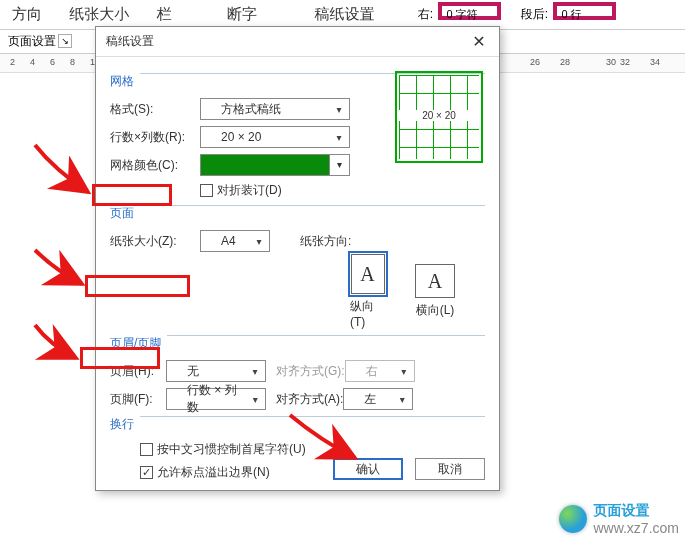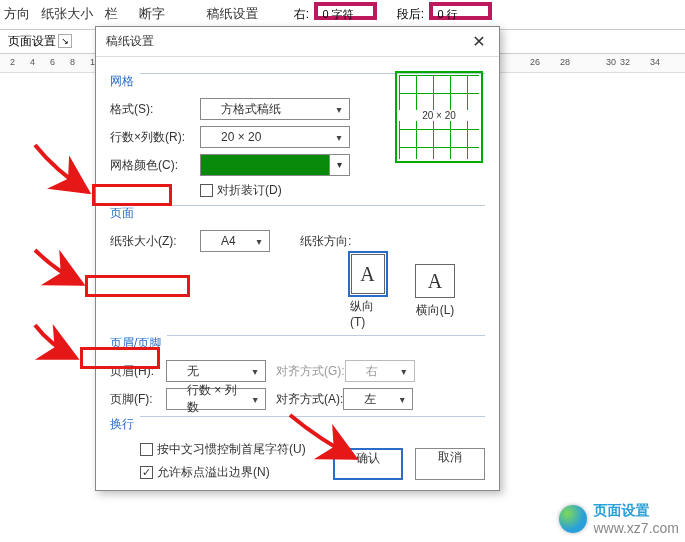--- a/index.html
+++ b/index.html
@@ -3,21 +3,21 @@
 <meta charset="utf-8">
 <style>
   * { box-sizing: border-box; font-family: "Microsoft YaHei", "SimSun", sans-serif; }
   body { margin: 0; width: 685px; height: 542px; background: #fff; position: relative; overflow: hidden; }
   
   
   .ribbon-bg { position: absolute; top: 0; left: 0; right: 0; height: 30px; border-bottom: 1px solid #ccc; font-size: 12px; }
   .ribbon-row2 { position: absolute; top: 30px; left: 0; right: 0; height: 22px; font-size: 12px; padding-left: 8px; display:flex; align-items:center; gap:2px;}
   .ribbon-bg .seg { display:inline-block; padding: 0 8px; line-height:28px; vertical-align:top;}
   .ribbon-bg .spin { display:inline-block; border:4px solid #be185d; padding:0 4px; background:#fff; width:63px; height:18px; font-size:11px; line-height:16px; margin-left:2px;}
-  .ribbon-bg .rb-label { font-size:13px; color:#333; display:inline-block; padding:0 4px; line-height:28px;}
+  .ribbon-bg .rb-label { font-size:15px; color:#333; display:inline-block; padding:0 12px; line-height:28px;}
   .ruler { position:absolute; top:53px; left:0; right:0; height:20px; border-top:1px solid #ccc; border-bottom:1px solid #ddd; background:#fafafa; font-size:9px; color:#555; }
   .ruler span { position:absolute; top:3px; }
   
   
   .dialog {
     position: absolute; left: 95px; top: 26px; width: 405px; height: 465px;
     background: #fff; border: 1px solid #888; box-shadow: 3px 3px 8px rgba(0,0,0,0.25);
     font-size: 12px; color: #333;
   }
   .dlg-title { height: 30px; border-bottom: 1px solid #ddd; display:flex; align-items:center; padding-left:10px; justify-content:space-between;}
@@ -53,42 +53,42 @@
   
   .checkbox { display:inline-flex; align-items:center; gap:4px; }
   .checkbox .box { width:13px; height:13px; border:1px solid #555; display:flex; align-items:center; justify-content:center; font-size:11px; line-height:11px;}
   
   .orient { display:inline-flex; flex-direction:column; align-items:center; gap:4px; margin-right:30px;}
   .orient .ico { width:34px; height:40px; border:1px solid #666; display:flex; align-items:center; justify-content:center; font-size:20px; font-family: serif;}
   .orient.land .ico { width:40px; height:34px; }
   .orient.sel .ico { outline:2px solid #2a6dc9; outline-offset:1px;}
   
   .dlg-buttons { position:absolute; bottom:10px; right:14px; display:flex; gap:12px;}
-  .btn { width:70px; height:32px; border:1px solid #888; background:#fff; display:flex; justify-content:center; cursor:pointer;}
+  .btn { width:70px; height:22px; border:1px solid #888; background:#fff; display:flex; align-items:center; justify-content:center; cursor:pointer;}
   .btn.primary { border:2px solid #2a6dc9; }
   
   
   .redbox { position:absolute; border:3px solid #e61717; pointer-events:none; }
   
   
   .annot { position:absolute; inset:0; pointer-events:none; }
   
   
   .watermark { position:absolute; right:6px; bottom:6px; display:flex; align-items:center; gap:6px; font-size:14px; color:#2aa0d8;}
   .wm-ico { width:28px; height:28px; border-radius:50%; background: radial-gradient(circle at 30% 30%, #7ed957, #2aa0d8 60%); box-shadow:0 0 4px rgba(0,0,0,0.3);}
   .wm-txt .sub { font-size:14px; color:#888; }
 </style>
 </head>
 <body>
 
 <div class="ribbon-bg">
   <span class="rb-label">方向</span>
   <span class="rb-label">纸张大小</span>
   <span class="rb-label">栏</span>
-  <span class="rb-label" style="margin-left:10px;">断字</span>
+  <span class="rb-label" style="margin-left:28px;">断字</span>
   <span class="rb-label" style="margin-left:30px;">稿纸设置</span>
   <span class="seg" style="margin-left:20px;">
     <span>右:</span>
     <span class="spin">0 字符</span>
   </span>
   <span class="seg">
     <span>段后:</span>
     <span class="spin">0 行</span>
   </span>
 </div>

